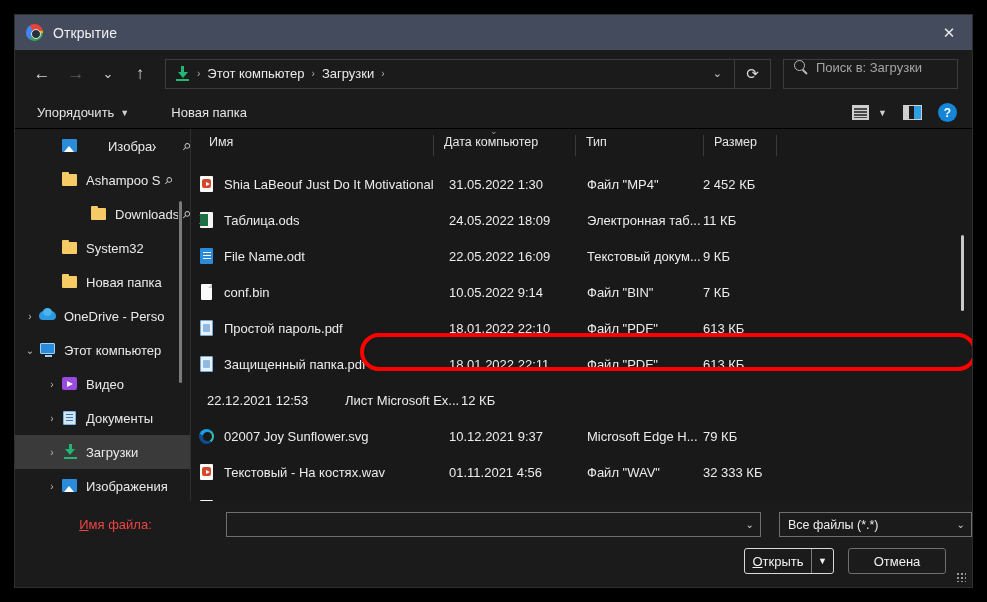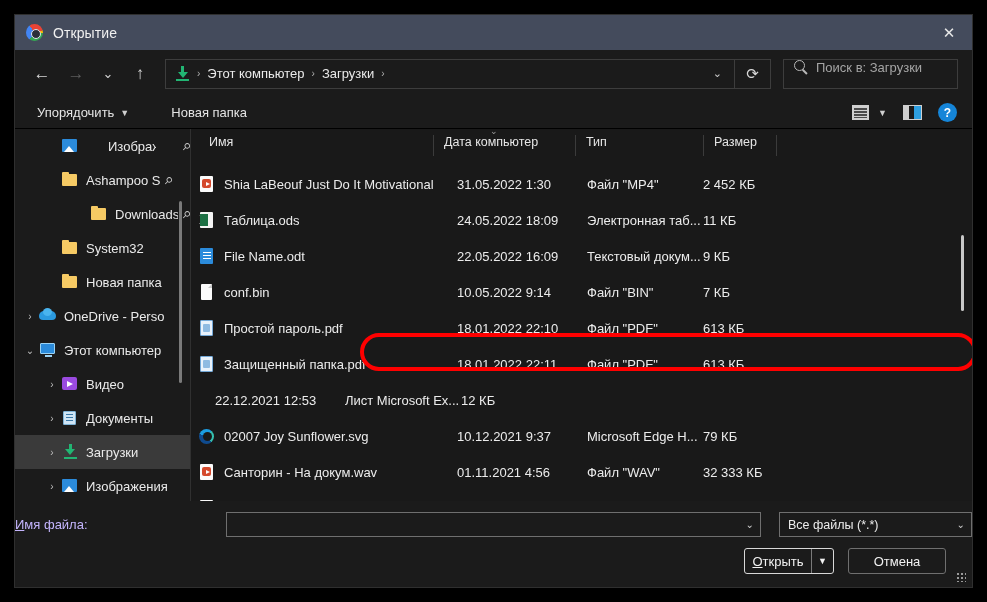--- a/index.html
+++ b/index.html
@@ -228,21 +228,21 @@
     position: absolute; left: 56px; top: -9px; color: #9a9a9a; font-size: 9px;
   }
   .rows { flex: 1 1 auto; overflow: hidden; position: relative; }
   .row-partial {
     height: 10px; position: relative; overflow: hidden;
   }
   .row {
     height: 36px; display: flex; align-items: center; color: #ececec; font-size: 13px;
   }
   .cell-name { flex: 0 0 242px; display: flex; align-items: center; padding-left: 8px; min-width: 0; }
-  .cell-date { flex: 0 0 142px; padding-left: 24px; }
+  .cell-date { flex: 0 0 142px; padding-left: 16px; }
   .cell-type { flex: 0 0 128px; padding-left: 12px; white-space: nowrap; overflow: hidden; }
   .cell-size { flex: 0 0 73px; text-align: left; }
   .fname { white-space: nowrap; overflow: hidden; text-overflow: clip; }
   .fi { width: 16px; height: 17px; flex: 0 0 16px; margin-right: 9px; position: relative; }
   
   .fi-media {
     position: absolute; left: 1px; top: 0; width: 13px; height: 16px;
     background: #fbfbfb; border-radius: 1px;
   }
   .fi-media::after {
@@ -297,22 +297,22 @@
     position: absolute; left: 169px; top: 204px; width: 617px; height: 38px;
     border: 4px solid #ff0000; border-radius: 19px; pointer-events: none; z-index: 10;
   }
   
   .footer { flex: 0 0 86px; background: #1b1b1b; position: relative; }
   .fname-row {
     position: absolute; left: 0; top: 11px; width: 100%;
     display: flex; align-items: center;
   }
   .fname-label {
-    width: 212px; text-align: left; padding-right: 10px;
-    color: #c4b5fd; font-size: 13px;
+    width: 212px; text-align: center; padding-right: 10px;
+    color: #ef4444; font-size: 13px;
   }
   .fname-label u { text-decoration: underline; }
   .combo {
     height: 25px; border: 1px solid #6f6f6f; background: #1b1b1b;
     display: flex; align-items: center; padding: 0 6px 0 8px;
     color: #ededed; font-size: 12.5px;
   }
   .combo.filename { flex: 0 0 535px; }
   .combo.filter { flex: 0 0 193px; margin-left: 18px; }
   .combo .cval { flex: 1 1 auto; white-space: nowrap; overflow: hidden; }
@@ -588,21 +588,21 @@
               <div class="cell-date">10.12.2021 9:37</div>
               <div class="cell-type">Microsoft Edge H...</div>
               <div class="cell-size">79 КБ</div>
             </div>
             <div class="row">
               <div class="cell-name">
                 <span class="fi">
                   <span class="fi-media"></span>
                   <span class="tri" style="position:absolute;left:6.5px;top:6px;width:0;height:0;border-top:2.5px solid transparent;border-bottom:2.5px solid transparent;border-left:4px solid #fff;z-index:3"></span>
                 </span>
-                <span class="fname">Санторин - На докум.wav</span>
+                <span class="fname">Текстовый - На костях.wav</span>
               </div>
               <div class="cell-date">01.11.2021 4:56</div>
               <div class="cell-type">Файл "WAV"</div>
               <div class="cell-size">32 333 КБ</div>
             </div>
             <div class="row">
               <div class="cell-name">
                 <span class="fi">
                   <span class="fi-media"></span>
                 </span>

